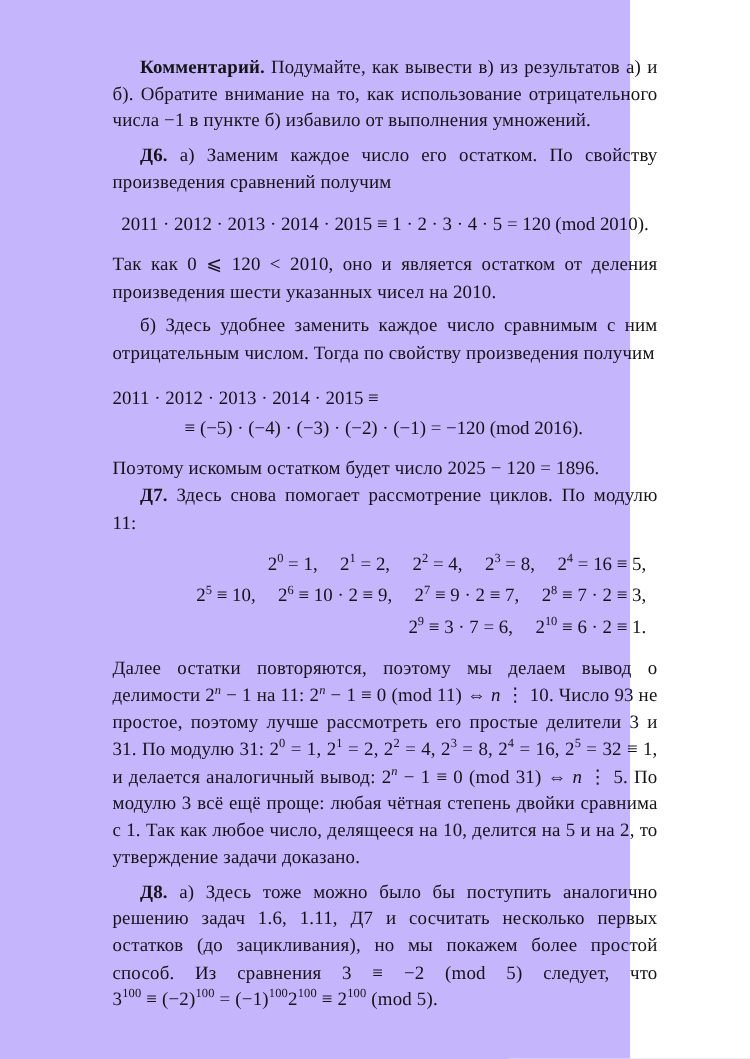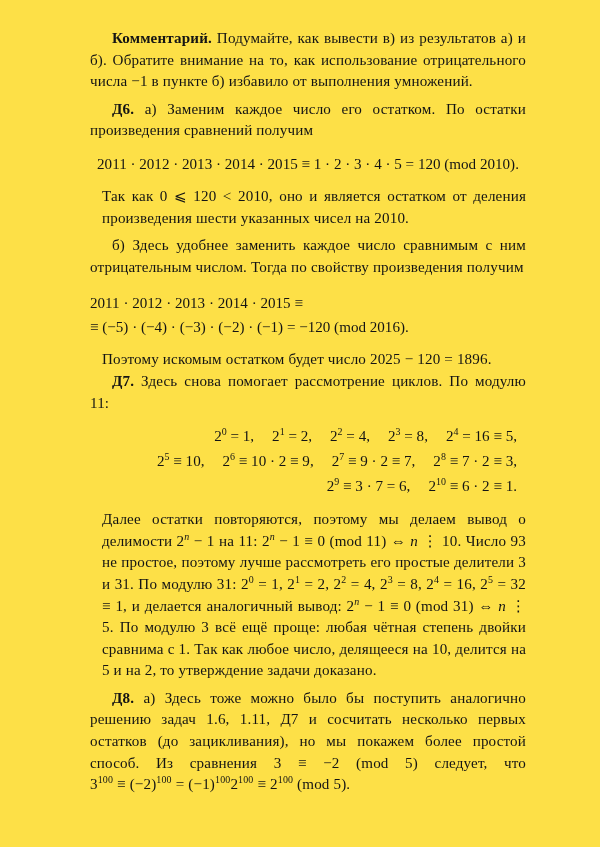--- a/index.html
+++ b/index.html
@@ -9,45 +9,44 @@
   body {
     width: 600px;
     height: 847px;
     background: #ffffff;
     font-family: "Liberation Serif", "DejaVu Serif", serif;
     color: #141414;
     overflow: hidden;
   }
   .page {
     position: relative;
-    width: 600px;
+    width: 504px;
     height: 847px;
-    background: #fde047;
+    background: #c4b5fd;
     box-sizing: border-box;
-    padding: 28px 78px 0 90px;
+    padding: 44px 78px 0 90px;
   }
   .textcol {
     width: 436px;
     position: relative;
   }
   p.para {
     margin: 0;
     font-size: 15.1px;
     line-height: 21.6px;
     text-align: justify;
     text-justify: inter-word;
     hyphens: manual;
     letter-spacing: 0.01em;
   }
   p.indent {
     text-indent: 22px;
   }
   p.noindent {
     text-indent: 0;
-    margin-left: 12px;
   }
   .gap-s { height: 6px; }
   .gap-m { height: 10px; }
   .gap-l { height: 13px; }
 
   b.run-in {
     font-weight: bold;
   }
 
   
@@ -59,21 +58,21 @@
     margin: 0;
     font-size: 15.1px;
     line-height: 24px;
     text-align: center;
     white-space: nowrap;
   }
   .dmath.left {
     text-align: left;
   }
   .dmath.rightish {
-    text-align: left;
+    text-align: center;
     padding-right: 2px;
   }
   sup.exp {
     font-size: 0.66em;
     vertical-align: super;
     line-height: 0;
   }
   .it { font-style: italic; }
   .mathrow {
     display: block;
@@ -101,21 +100,21 @@
 </head>
 <body>
 
 <div class="page">
   <div class="textcol">
 
     <p class="para indent"><b class="run-in">Комментарий.</b><span> Подумайте, как вывести в) из результатов а) и б). Обратите внимание на то, как использование отри­цательного числа −1 в пункте б) избавило от выполнения умножений.</span></p>
 
     <div class="gap-s"></div>
 
-    <p class="para indent"><b class="run-in">Д6.</b><span> а) Заменим каждое число его остатком. По остатки произведения сравнений получим</span></p>
+    <p class="para indent"><b class="run-in">Д6.</b><span> а) Заменим каждое число его остатком. По свойству произведения сравнений получим</span></p>
 
     <div class="gap-m"></div>
 
     <p class="dmath">2011 · 2012 · 2013 · 2014 · 2015 ≡ 1 · 2 · 3 · 4 · 5 = 120 (mod 2010).</p>
 
     <div class="gap-m"></div>
 
     <p class="para noindent">Так как 0 ⩽ 120 &lt; 2010, оно и является остатком от деления произведения шести указанных чисел на 2010.</p>
 
     <div class="gap-s"></div>

